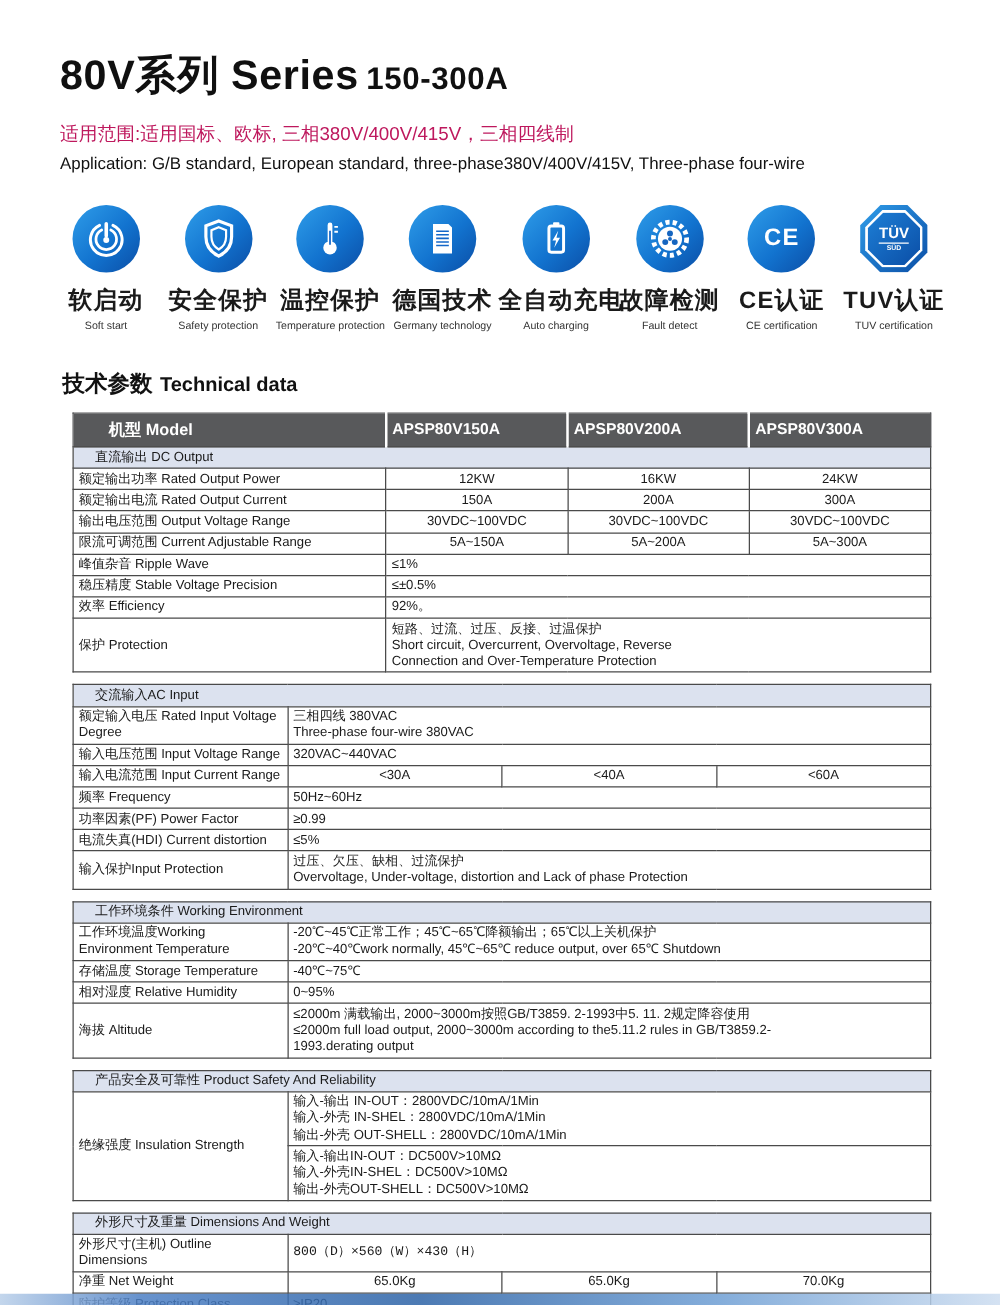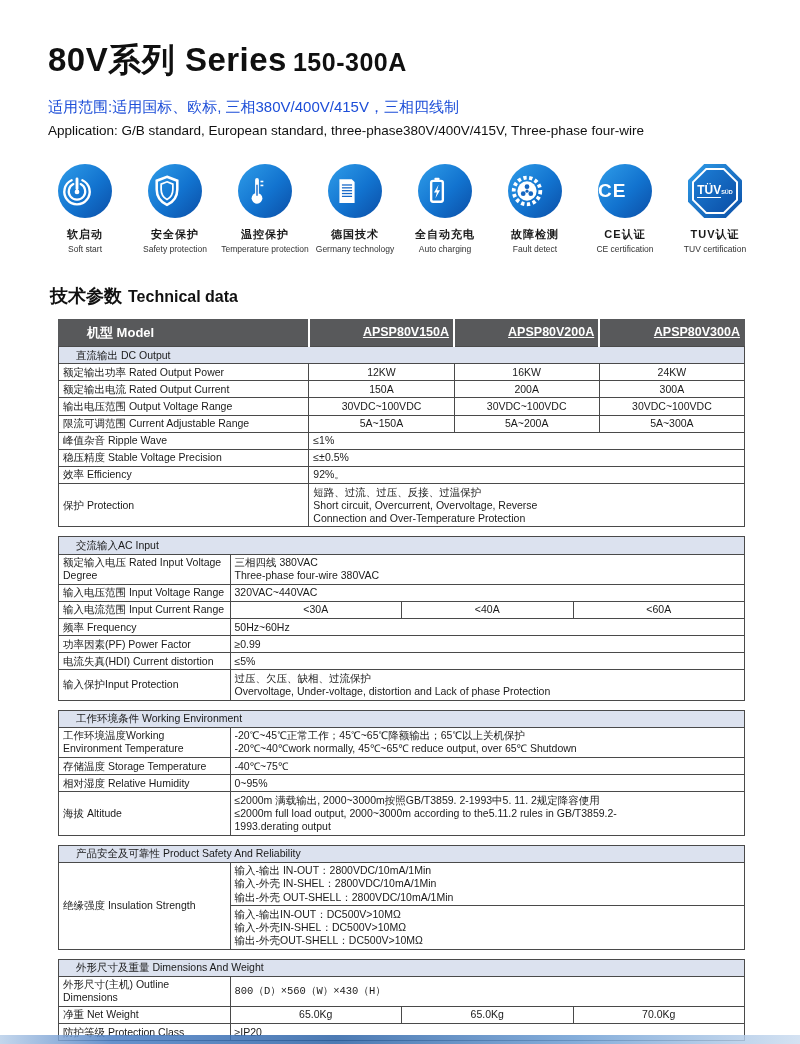--- a/index.html
+++ b/index.html
@@ -2,58 +2,58 @@
 <html><head>
 <meta charset="utf-8">
 <style>
   * { margin:0; padding:0; box-sizing:border-box; }
   body { font-family:"Liberation Sans", sans-serif; background:#ffffff; }
   .page { position:relative; width:800px; height:1044px; background:#fff; overflow:hidden; }
 
   
   .title { margin:38px 0 0 48px; font-size:33px; font-weight:bold; color:#101010; letter-spacing:.5px; }
   .title .range { font-size:25px; font-weight:bold; margin-left:6px; }
-  .scope-cn { margin:15px 0 0 48px; font-size:15px; color:#1d4ed8; }
+  .scope-cn { margin:15px 0 0 48px; font-size:15px; color:#be185d; }
   .scope-en { margin:6px 0 0 48px; font-size:13.5px; color:#101010; }
 
   
   .features { display:flex; justify-content:space-between; margin:26px 40px 0 40px; }
   .feature { width:92px; text-align:center; }
   .ic { width:54px; height:54px; margin:0 auto; border-radius:50%;
         background:linear-gradient(135deg,#2f9de9 0%,#1273cf 55%,#0b4ea6 100%);
-        display:flex; align-items:center; justify-content:flex-start; }
+        display:flex; align-items:center; justify-content:center; }
   .ic svg { width:38px; height:38px; display:block; }
-  .f-cn { margin-top:9px; font-size:11px; font-weight:600; color:#1a1a1a; letter-spacing:1px; white-space:nowrap; }
+  .f-cn { margin-top:9px; font-size:19px; font-weight:600; color:#1a1a1a; letter-spacing:1px; white-space:nowrap; }
   .f-en { margin-top:2px; font-size:8.5px; color:#333; white-space:nowrap; }
   .ce-txt { color:#fff; font-size:19px; font-weight:bold; letter-spacing:1px; }
   .tuv-wrap { width:54px; height:54px; margin:0 auto; position:relative; }
   .oct { position:absolute; clip-path:polygon(30% 0,70% 0,100% 30%,100% 70%,70% 100%,30% 100%,0 70%,0 30%); }
   .oct1 { inset:0; background:linear-gradient(135deg,#2f9de9,#0b4ea6); }
   .oct2 { inset:4px; background:#ffffff; }
   .oct3 { inset:6px; background:linear-gradient(135deg,#1d7fd6,#0b4ea6);
-          display:flex; flex-direction:row; align-items:center; justify-content:center; }
+          display:flex; flex-direction:column; align-items:center; justify-content:center; }
   .tuv-main { color:#fff; font-size:12px; font-weight:bold; border-bottom:1.5px solid #fff; line-height:1.1; }
   .tuv-sub { color:#fff; font-size:5.5px; font-weight:bold; margin-top:1px; }
 
   
   .tech-heading { margin:30px 0 11px 50px; color:#111; }
   .tech-heading .cn { font-size:18px; font-weight:bold; }
   .tech-heading .en { font-size:16px; font-weight:bold; margin-left:6px; }
 
   
   table.spec { width:687px; margin:0 0 9px 58px; border-collapse:collapse; color:#1a1a1a; table-layout:fixed; }
   table.spec td { border:1px solid #4a4a4a; font-size:10.5px; line-height:1.25; padding:1.5px 4px; height:15px; vertical-align:middle; }
   td.lbl { width:250px; padding-left:17px; font-size:10px; }
   td.val { width:145px; text-align:center; }
   td.span-val { padding-left:15px; white-space:pre-line; }
   tr.model-row td { background:#58595b; color:#ffffff; font-weight:bold; font-size:12.5px; height:27px;
                     border-color:#58595b; border-right:2px solid #ffffff; border-bottom:1px solid #4a4a4a; }
   tr.model-row td:last-child { border-right:1px solid #58595b; }
   tr.model-row td.lbl { padding-left:28px; font-size:13px; }
-  tr.model-row td.val { text-align:right;text-decoration:underline; }
+  tr.model-row td.val { text-align:left; }
   tr.band td { background:#dce2ef; padding-left:17px; font-size:10.5px; height:13px; }
   td.ins-val { padding-left:22px; white-space:pre-line; font-size:9.5px; line-height:1.3; }
   td.dim-val { padding-left:30px;font-family:Liberation Mono, monospace; }
 
   
   .footer-bar { position:absolute; left:0; bottom:0; width:100%; height:9px;
     background:linear-gradient(90deg,#b9cfe9 0%,#4c7fc4 14%,#2d63a6 42%,#6f9fd4 72%,#cdddf0 100%); opacity:.85; }
 </style>
 </head>
 <body>

